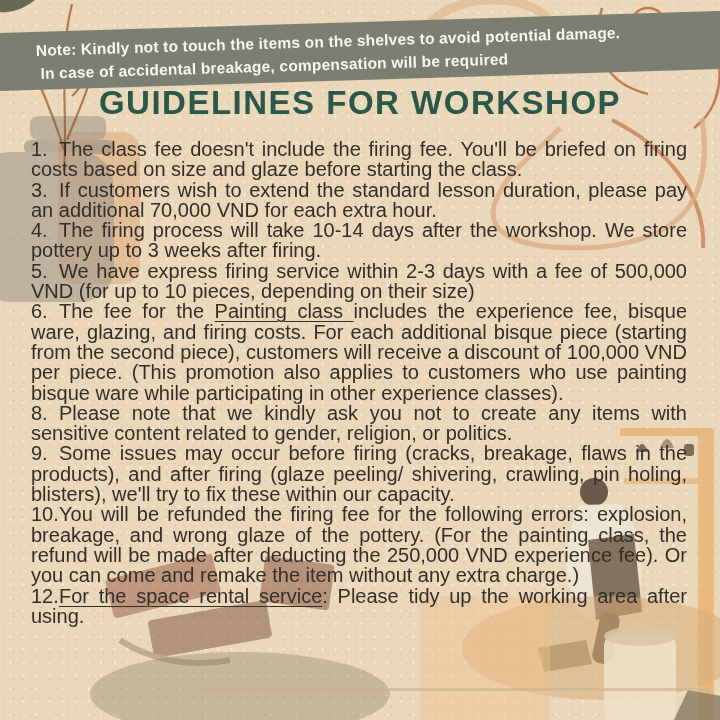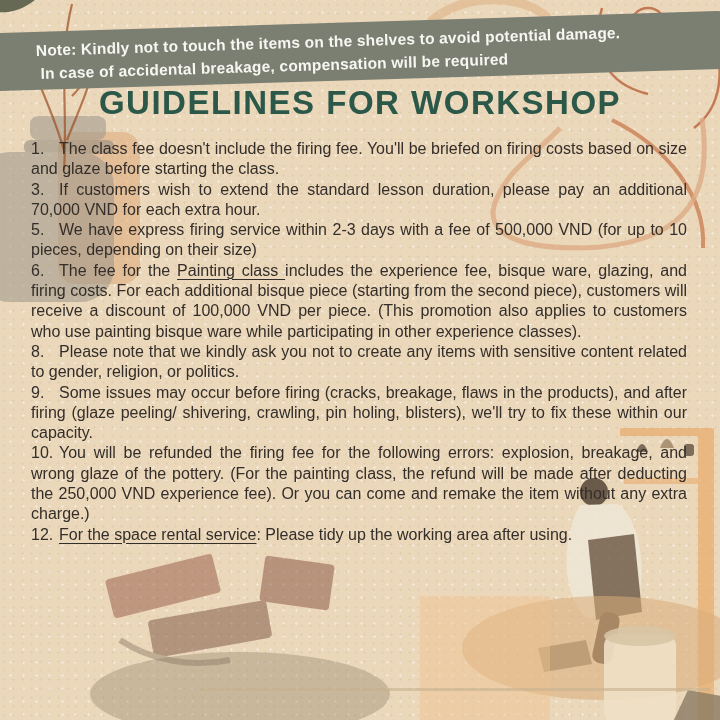--- a/index.html
+++ b/index.html
@@ -25,21 +25,21 @@
   }
   .banner .line2{padding-left:4px;}
   .poster-title{
     position:absolute;top:84px;left:0;width:720px;z-index:2;
     margin:0;text-align:center;
     font-size:33px;font-weight:bold;letter-spacing:1.5px;
     color:#2c584a;
   }
   .guidelines{
     position:absolute;top:139px;left:31px;width:656px;z-index:2;
-    color:#332e29;font-size:16px;line-height:20.3px;
+    color:#332e29;font-size:20px;line-height:20.3px;
     text-align:justify;
   }
   .gl-item{margin:0;}
   .gl-num{display:inline-block;min-width:28px;}
   .u{text-decoration:underline;text-underline-offset:2.5px;text-decoration-thickness:1.4px;}
 </style>
 </head>
 <body>
 
 <svg id="decor" width="720" height="720" viewBox="0 0 720 720">
@@ -119,19 +119,20 @@
 <div class="banner">
   <div class="line1">Note: Kindly not to touch the items on the shelves to avoid potential damage.</div>
   <div class="line2">In case of accidental breakage, compensation will be required</div>
 </div>
 
 <h1 class="poster-title">GUIDELINES FOR WORKSHOP</h1>
 
 <div class="guidelines">
     <p class="gl-item"><span class="gl-num">1.</span><span>The class fee doesn't include the firing fee. You'll be briefed on firing costs based on size and glaze before starting the class.</span></p>
     <p class="gl-item"><span class="gl-num">3.</span><span>If customers wish to extend the standard lesson duration, please pay an additional 70,000 VND for each extra hour.</span></p>
+    <p class="gl-item"><span class="gl-num">4.</span><span>The firing process will take 10-14 days after the workshop. We store pottery up to 3 weeks after firing.</span></p>
     <p class="gl-item"><span class="gl-num">5.</span><span>We have express firing service within 2-3 days with a fee of 500,000 VND (for up to 10 pieces, depending on their size)</span></p>
     <p class="gl-item"><span class="gl-num">6.</span><span>The fee for the </span><span class="u">Painting class </span><span>includes the experience fee, bisque ware, glazing, and firing costs. For each additional bisque piece (starting from the second piece), customers will receive a discount of 100,000 VND per piece. (This promotion also applies to customers who use painting bisque ware while participating in other experience classes).</span></p>
     <p class="gl-item"><span class="gl-num">8.</span><span>Please note that we kindly ask you not to create any items with sensitive content related to gender, religion, or politics.</span></p>
     <p class="gl-item"><span class="gl-num">9.</span><span>Some issues may occur before firing (cracks, breakage, flaws in the products), and after firing (glaze peeling/ shivering, crawling, pin holing, blisters), we'll try to fix these within our capacity.</span></p>
     <p class="gl-item"><span class="gl-num">10.</span><span>You will be refunded the firing fee for the following errors: explosion, breakage, and wrong glaze of the pottery. (For the painting class, the refund will be made after deducting the 250,000 VND experience fee). Or you can come and remake the item without any extra charge.)</span></p>
     <p class="gl-item"><span class="gl-num">12.</span><span class="u">For the space rental service</span><span>: Please tidy up the working area after using.</span></p>
   </div>
 
 </body></html>

